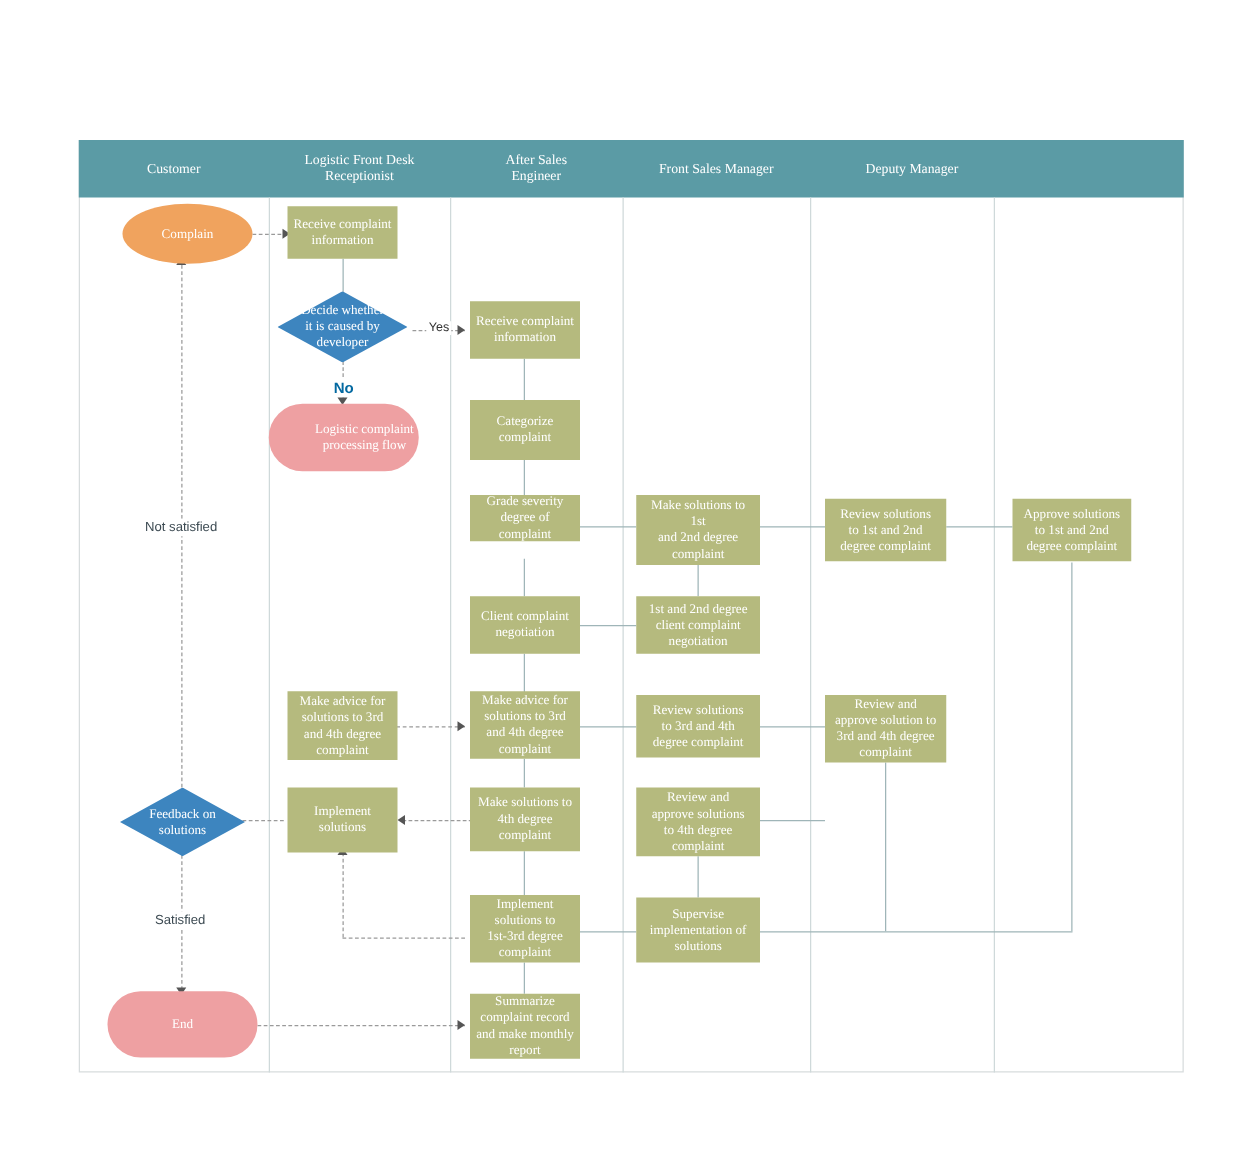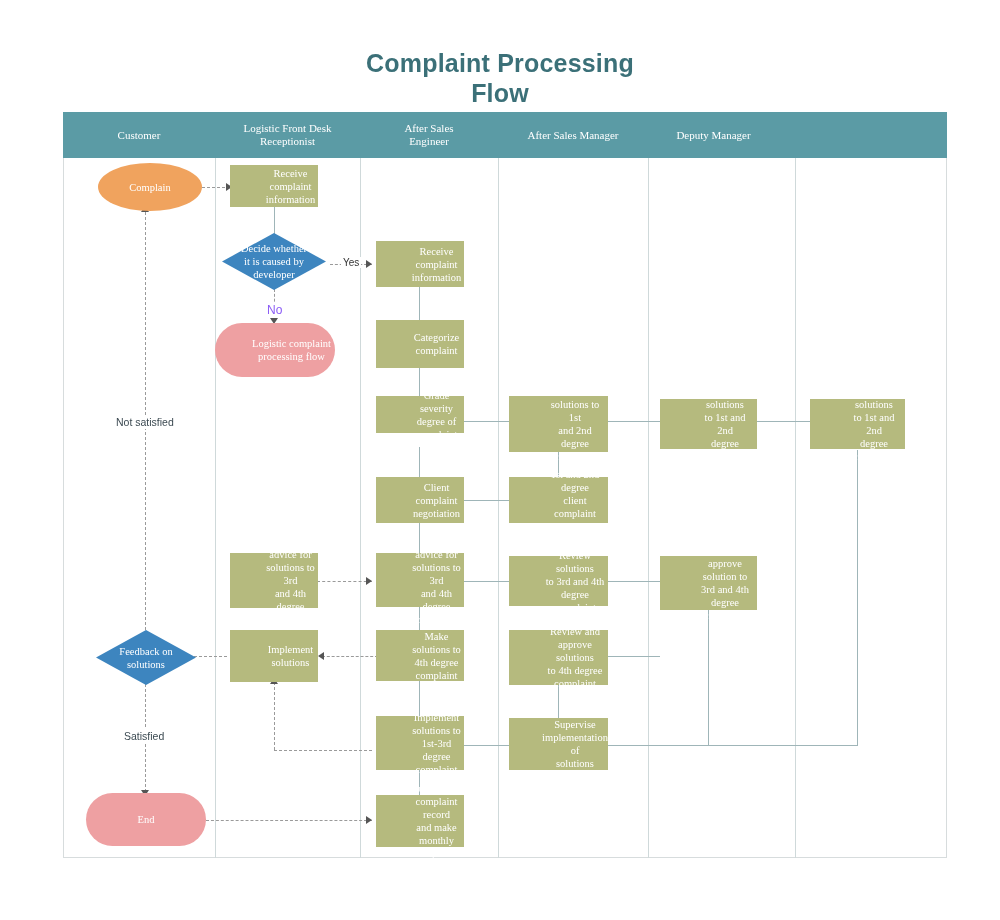--- a/index.html
+++ b/index.html
@@ -41,21 +41,21 @@
   
   .node{
     position:absolute;box-sizing:border-box;
     display:flex;align-items:center;justify-content:center;
     text-align:center;color:#ffffff;
     font-family:"Liberation Serif", serif;
     font-size:10.5px;line-height:13px;
     padding:2px 3px;
     z-index:6;
   }
-  .proc{background:#b5ba7e;padding-left:36px;}
+  .proc{background:#b5ba7e;}
   .decision{background:transparent;}
   .decision .dia{
     position:absolute;left:0;top:0;width:100%;height:100%;
     background:#3d85bf;
     clip-path:polygon(50% 0,100% 50%,50% 100%,0 50%);
     z-index:-1;
   }
   .term-oval{background:#f0a35e;border-radius:50%;}
   .term-round{background:#eea0a2;border-radius:28px;}
 
@@ -73,60 +73,56 @@
   .arw-u{border-bottom:6px solid #555;border-left:4px solid transparent;border-right:4px solid transparent;}
 
   .elabel{
     position:absolute;z-index:7;background:#fff;
     font-family:"Liberation Sans", sans-serif;
     font-size:10px;color:#333;padding:0 2px;white-space:nowrap;
   }
   .elabel-big{
     position:absolute;z-index:7;background:#fff;
     font-family:"Liberation Sans", sans-serif;
-    font-size:12px;color:#8b5cf6;padding:0 2px;white-space:nowrap;font-weight:normal;
+    font-size:12px;color:#0369a1;padding:0 2px;white-space:nowrap;font-weight:bold;
   }
   .sidelabel{
     position:absolute;z-index:7;background:#fff;
     font-family:"Liberation Sans", sans-serif;
     font-size:10.5px;color:#3c4a52;padding:1px 3px;white-space:nowrap;
   }
 </style>
 </head>
 <body>
 
 <div id="stage">
 
-  <div class="title">
-    <div>Complaint Processing</div>
-    <div>Flow</div>
-  </div>
 
   <div class="frame"></div>
   <div class="hdr-band"></div>
 
   <div class="hdr-cell" style="left:63px;width:152px;text-align:right;">
     <span>Customer</span>
   </div>
   <div class="hdr-cell" style="left:215px;width:145px;">
     <span>
       <span>Logistic Front Desk</span><br>
       <span>Receptionist</span>
     </span>
   </div>
   <div class="hdr-cell" style="left:360px;width:138px;">
     <span>
       <span>After Sales</span><br>
       <span>Engineer</span>
     </span>
   </div>
   <div class="hdr-cell" style="left:498px;width:150px;">
-    <span>After Sales Manager</span>
-  </div>
-  <div class="hdr-cell" style="left:640px;width:147px;">
+    <span>Front Sales Manager</span>
+  </div>
+  <div class="hdr-cell" style="left:656px;width:147px;">
     <span>Deputy Manager</span>
   </div>
 
   <div class="lane-div" style="left:215px;"></div>
   <div class="lane-div" style="left:360px;"></div>
   <div class="lane-div" style="left:498px;"></div>
   <div class="lane-div" style="left:648px;"></div>
   <div class="lane-div" style="left:795px;"></div>
 
   <div class="ln lnv" style="left:274px;top:207px;height:32px;"></div>

